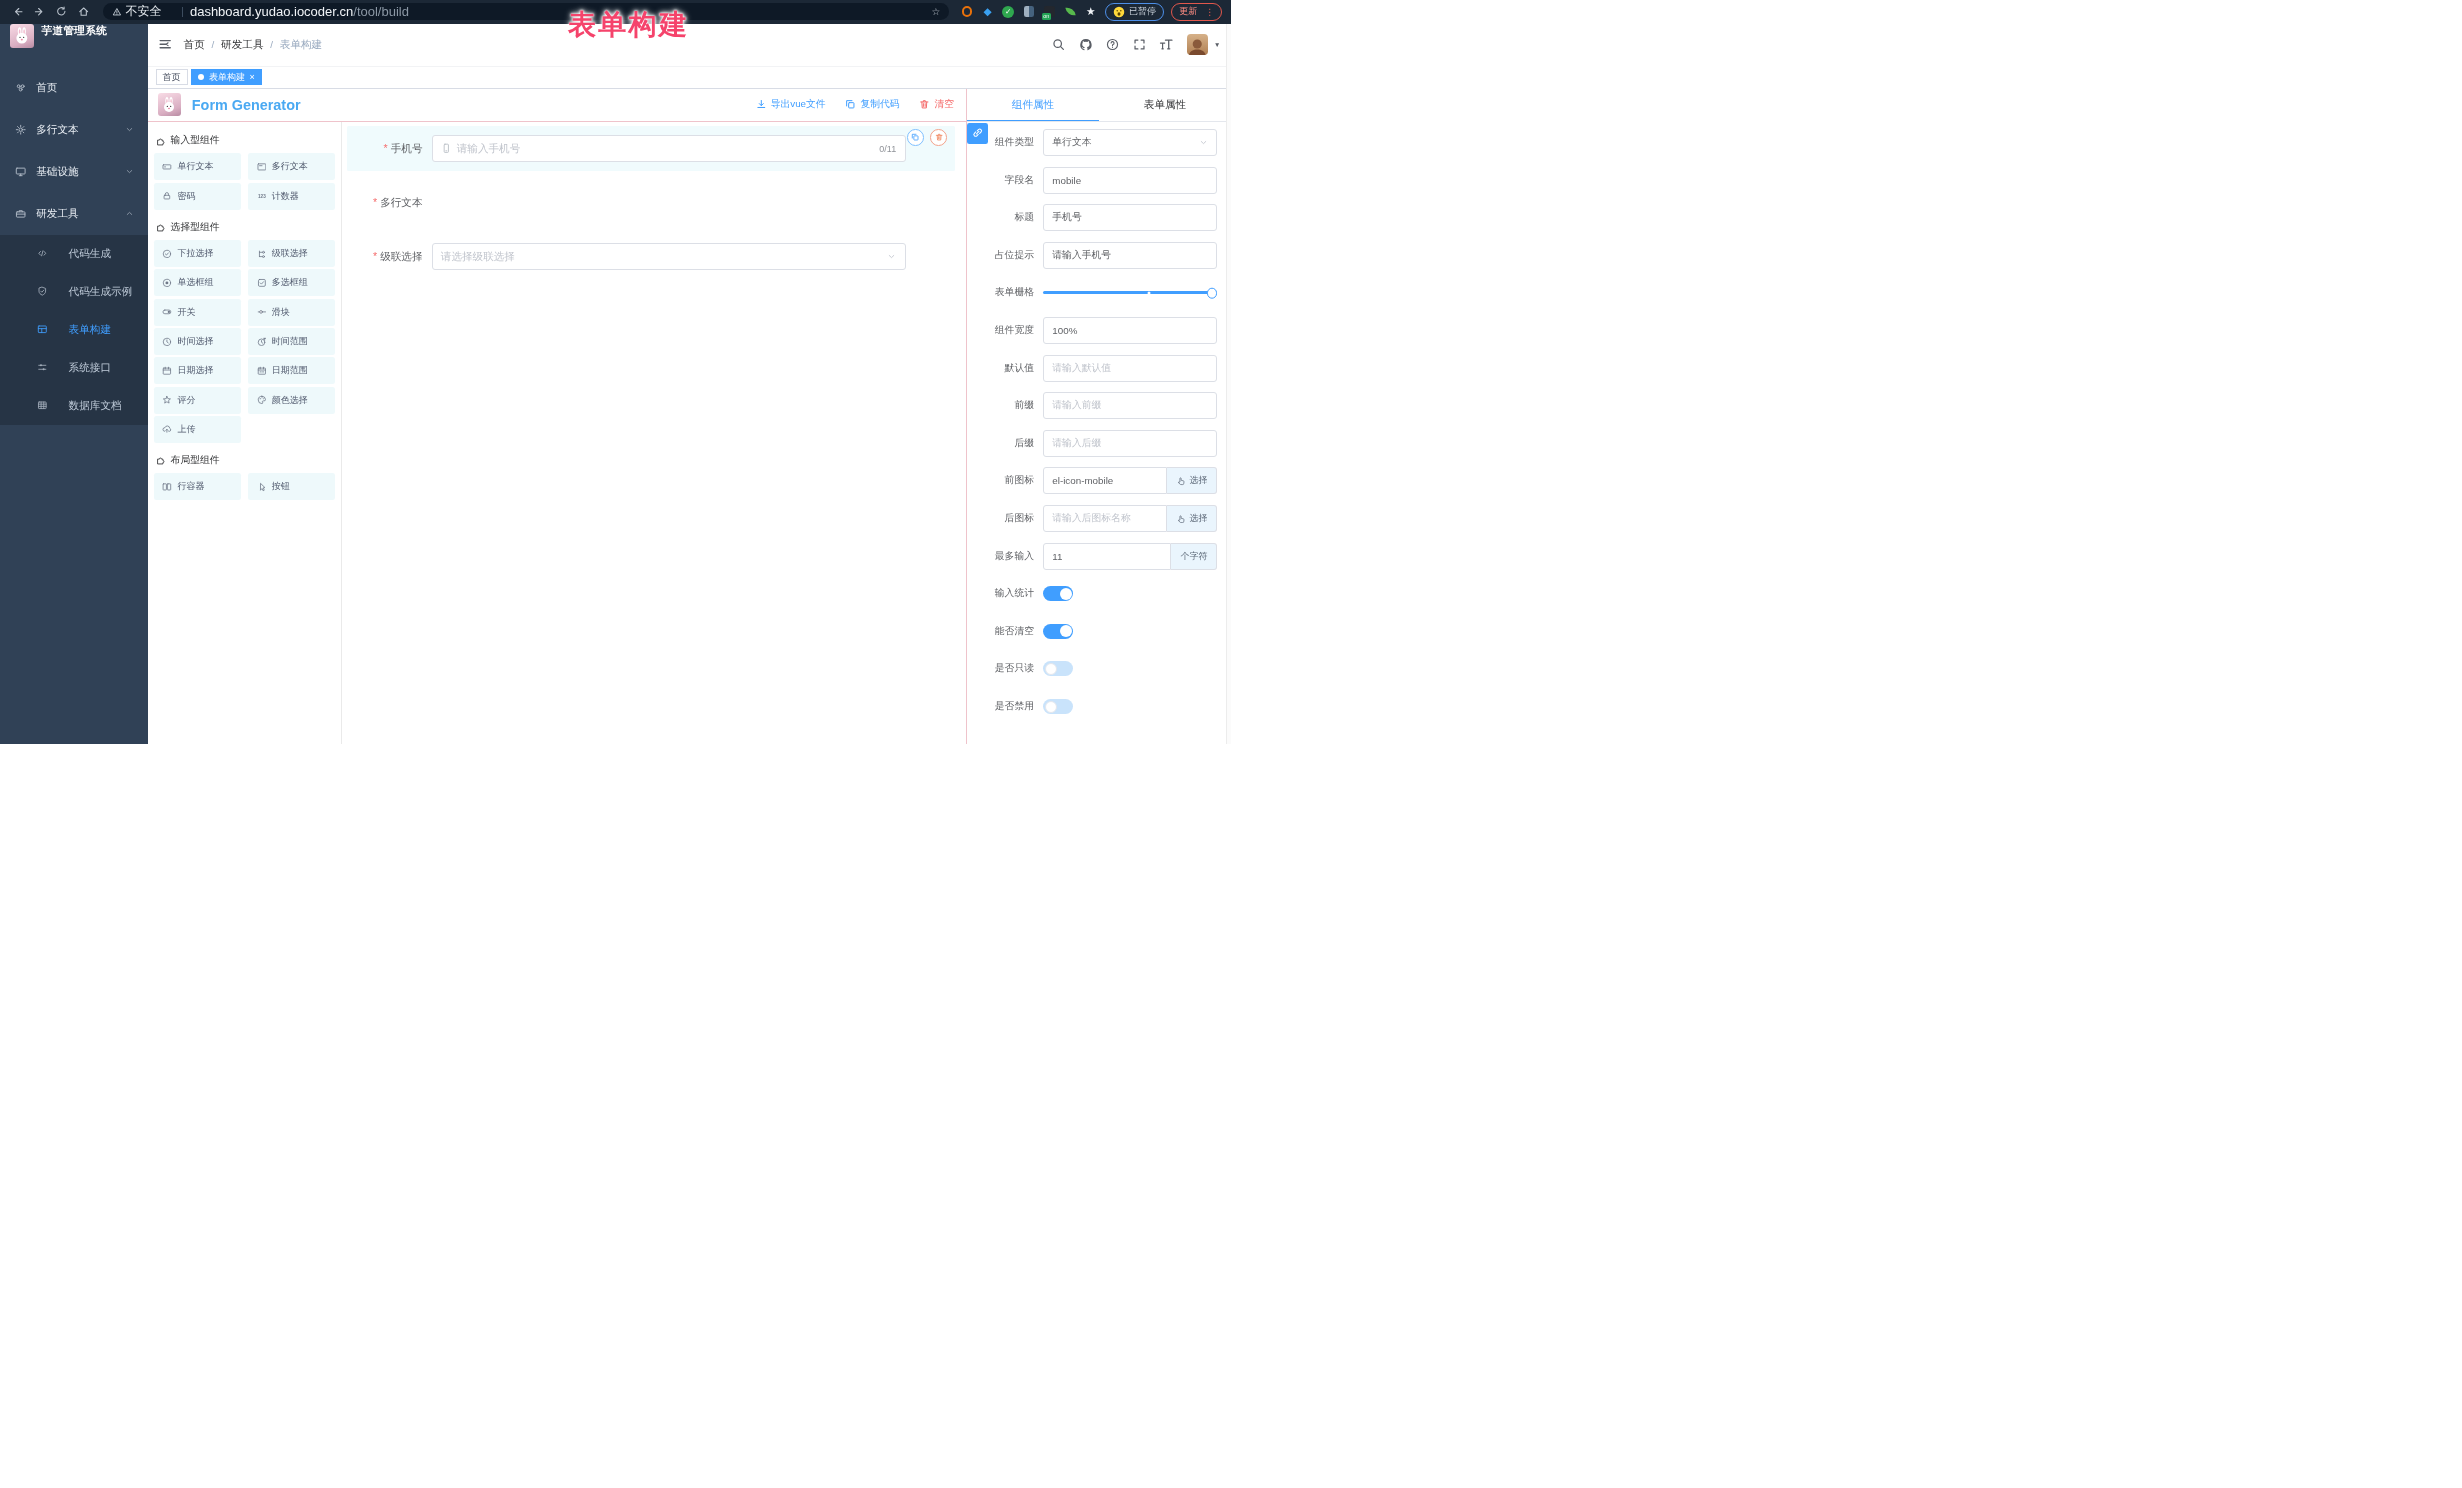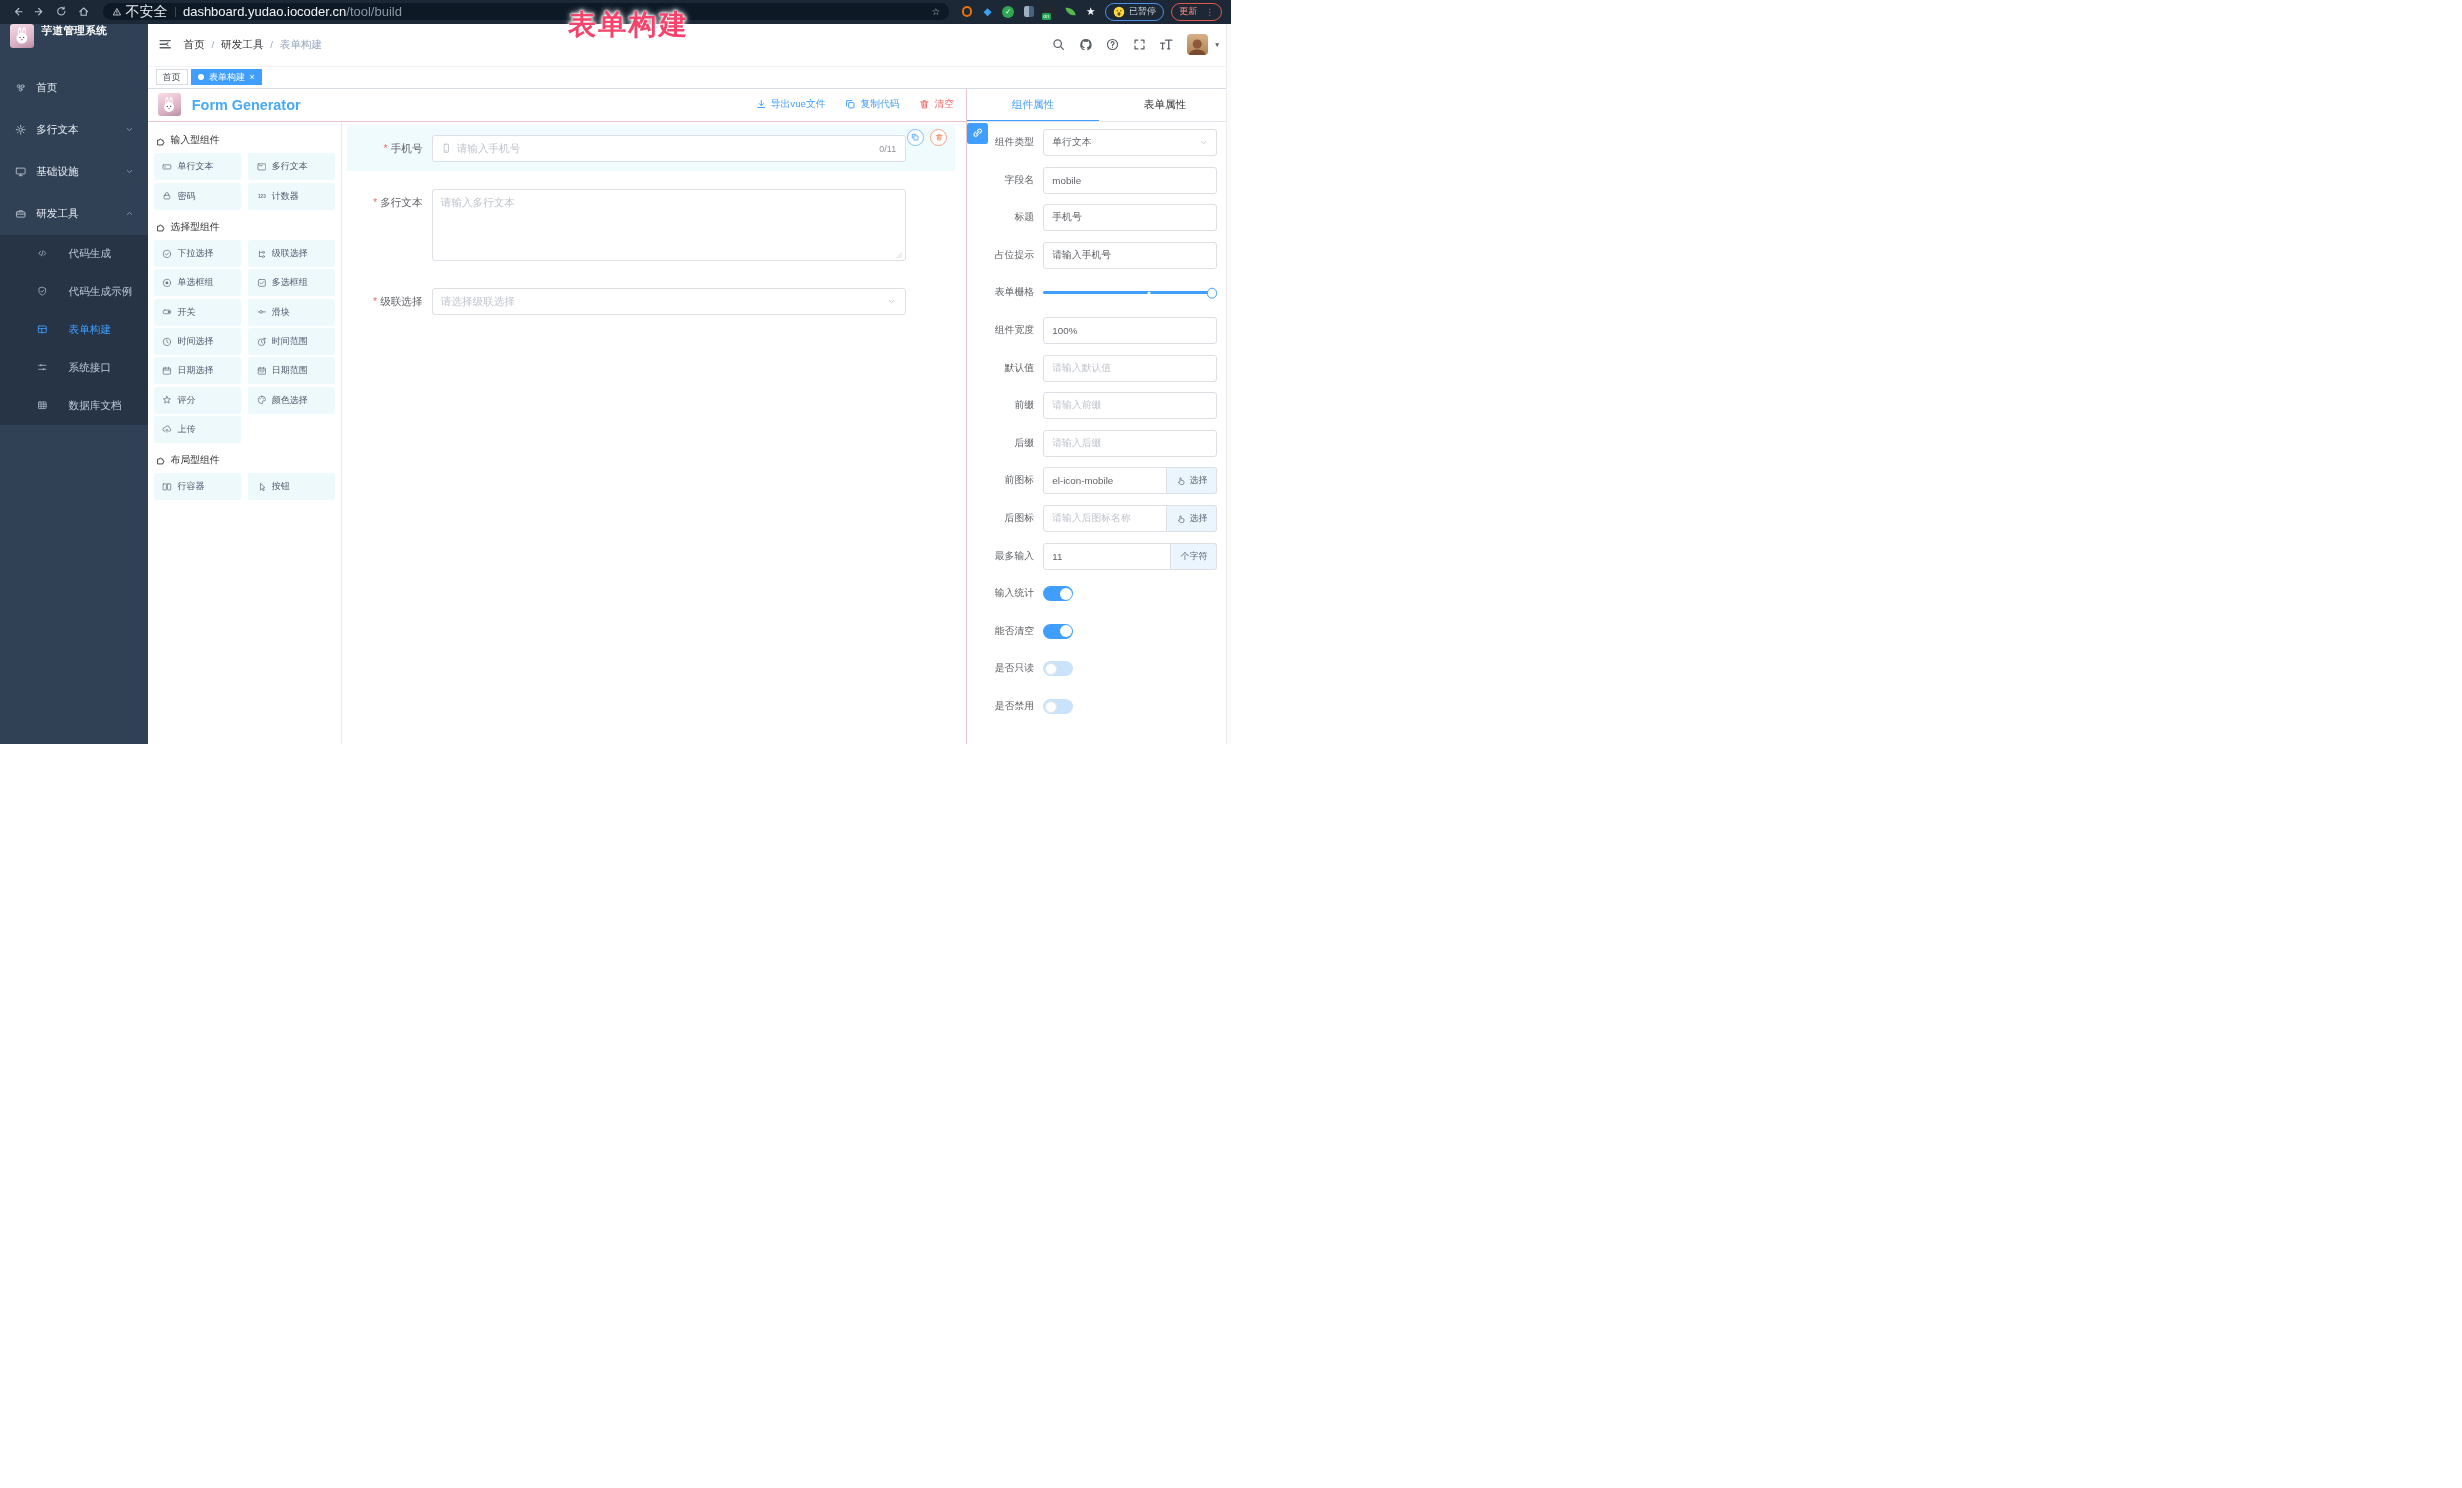--- a/index.html
+++ b/index.html
@@ -5,21 +5,21 @@
   *{margin:0;padding:0;box-sizing:border-box}
   html,body{width:1231px;height:744px;overflow:hidden}
   body{font-family:"Liberation Sans","DejaVu Sans",sans-serif;background:#fff;position:relative}
   svg{display:block}
 
   
   .browser{height:23.5px;background:#1c2836;display:flex;align-items:center;padding:0 9px;gap:5.3px}
   .bnav{width:16.7px;height:16.7px;display:flex;align-items:center;justify-content:center;color:#b9c2cc;border-radius:50%}
   .addr{flex:1;height:16.7px;border-radius:8.3px;background:#0e1926;display:flex;align-items:center;padding:0 9px;margin:0 6px;min-width:0}
   .addr .warn{color:#cdd5dd;margin-right:3.8px;display:flex}
-  .sec-label{color:#e4e9ee;font-size:14px;margin-right:7px;white-space:nowrap}
+  .sec-label{color:#e4e9ee;font-size:12px;margin-right:20px;white-space:nowrap}
   .addr-sep{width:0.8px;height:9.8px;background:#3c4c5e;margin-right:7.6px}
   .url{font-size:13px;white-space:nowrap;overflow:hidden}
   .url .host{color:#f0f3f6}
   .url .path{color:#8b97a4}
   .addr .bm-star{margin-left:auto;color:#c6cdd5;font-size:9.8px}
   .exts{display:flex;align-items:center;gap:7.6px}
   .ext{width:13px;height:13px;position:relative;display:flex;align-items:center;justify-content:center}
   .ext-ring{width:10.6px;height:10.6px;border:2.3px solid #e8710a;border-radius:50%}
   .ext-drop{color:#3aa0f0;font-size:10.6px;line-height:1}
   .ext-green{width:12px;height:12px;border-radius:50%;background:#2fa84f;color:#fff;font-size:7.6px;display:flex;align-items:center;justify-content:center}
@@ -681,30 +681,20 @@
                     <span class="ph">请输入手机号</span>
                     <span class="counter">0/11</span>
                   </div>
                 </div>
               </div>
             </div>
 
             <div class="field-block">
               <div class="form-row">
                 <label class="form-label"><span class="req-star">*</span><span>多行文本</span></label>
-                <div class="control">
-                  <div class="el-textarea">
-                    <span class="ph">请输入多行文本</span>
-                    <span class="resize-grip">
-                      <svg width="6.8" height="6.8" viewBox="0 0 10 10" stroke="currentColor" stroke-width="1">
-                          <path d="M9 1 1 9M9 5 5 9"></path>
-                        </svg>
-                    </span>
-                  </div>
-                </div>
               </div>
             </div>
 
             <div class="field-block">
               <div class="form-row">
                 <label class="form-label"><span class="req-star">*</span><span>级联选择</span></label>
                 <div class="control">
                   <div class="el-input el-select">
                     <span class="ph">请选择级联选择</span>
                     <span class="sel-chev">

